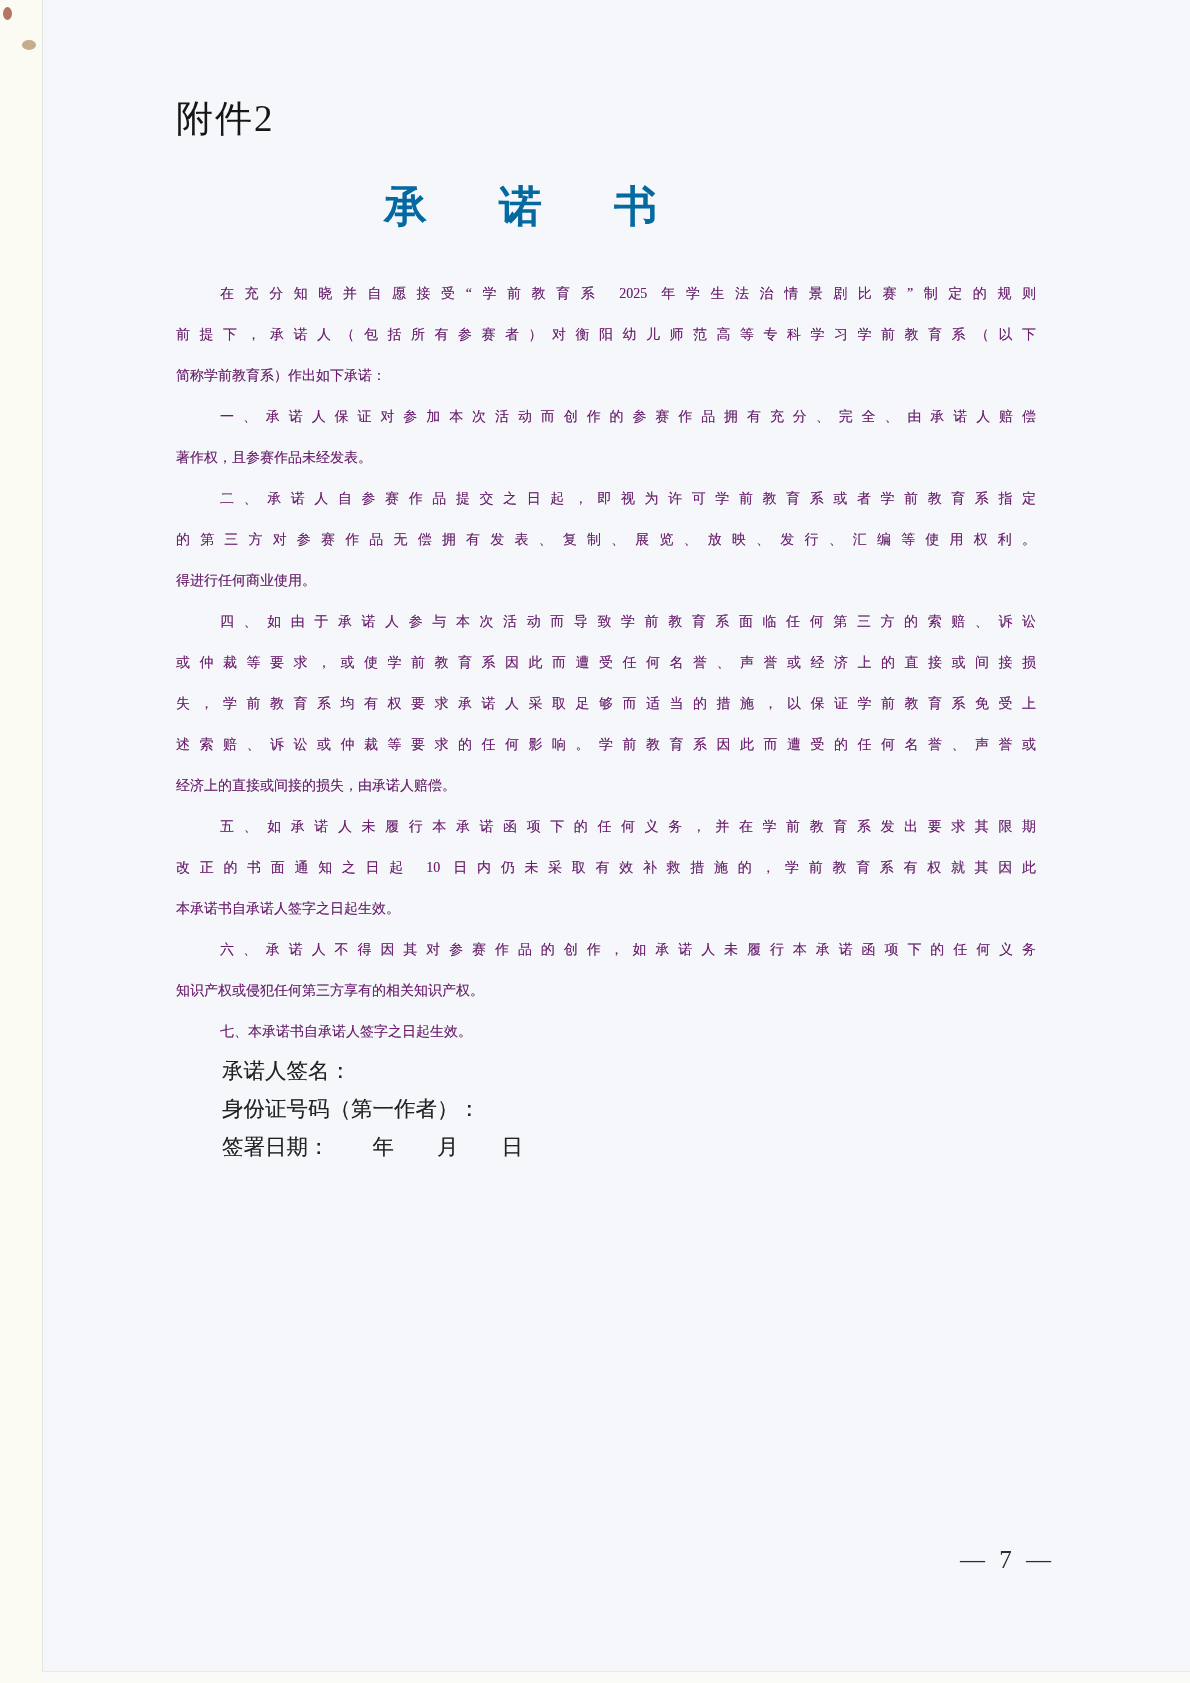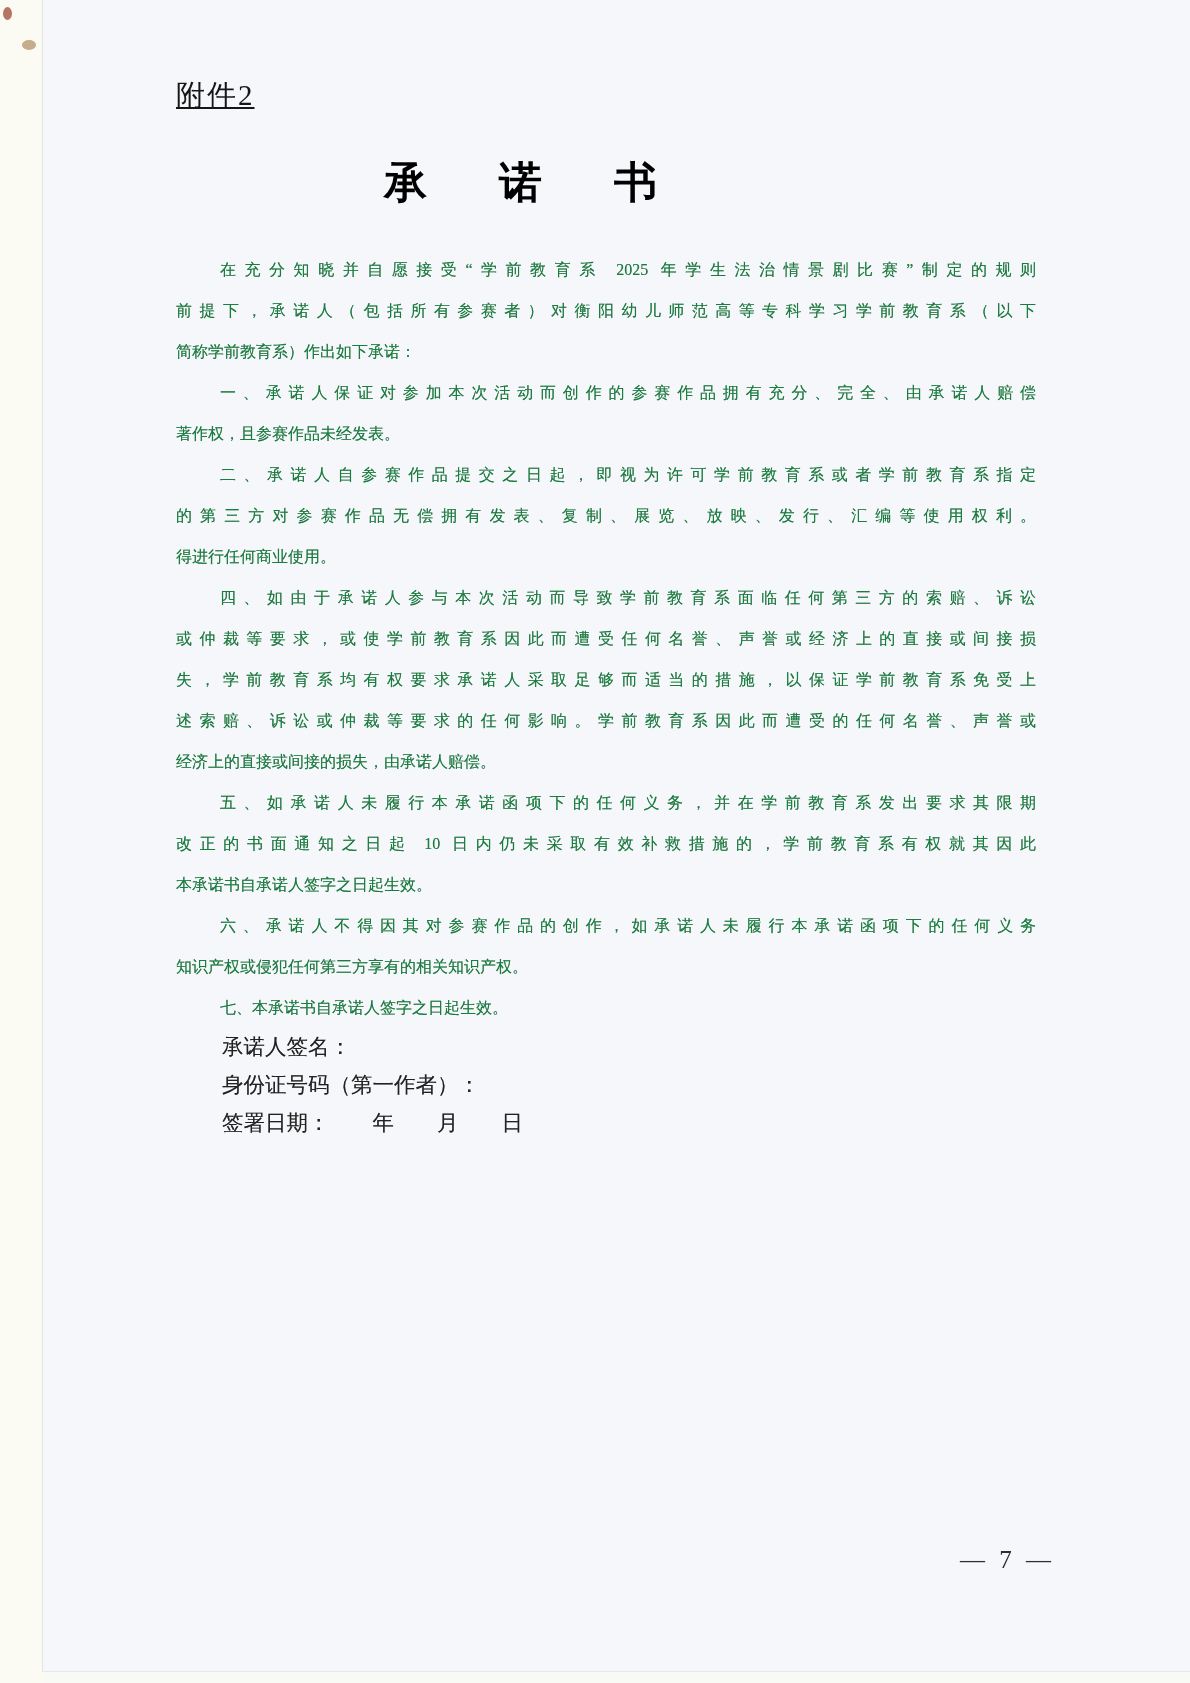--- a/index.html
+++ b/index.html
@@ -48,42 +48,41 @@
     background: #bb9d78;
     opacity: .85;
   }
   .content {
     position: absolute;
     left: 176px;
     top: 0;
     width: 860px;
   }
   .attachment {
-    margin-top: 75px;
-    font-size: 29px;
+    margin-top: 99px;
+    font-size: 37px;
     line-height: 40px;
     color: #161616;
     letter-spacing: 2px;
-    text-decoration: underline;
   }
   .title {
     margin: 42px 0 0 0;
     padding-left: 208px;
     font-size: 43px;
     line-height: 52px;
     font-weight: 700;
     letter-spacing: 72px;
-    color: #000000;
+    color: #0369a1;
     white-space: nowrap;
   }
   .bodytext {
     margin-top: 40px;
-    font-size: 16px;
+    font-size: 14px;
     line-height: 41px;
-    color: #15803d;
+    color: #701a75;
     text-shadow: 0 0 0.5px rgba(40,40,40,0.45);
   }
   .line {
     white-space: nowrap;
   }
   .line.fill {
     white-space: normal;
     text-align: justify;
     text-align-last: justify;
   }

